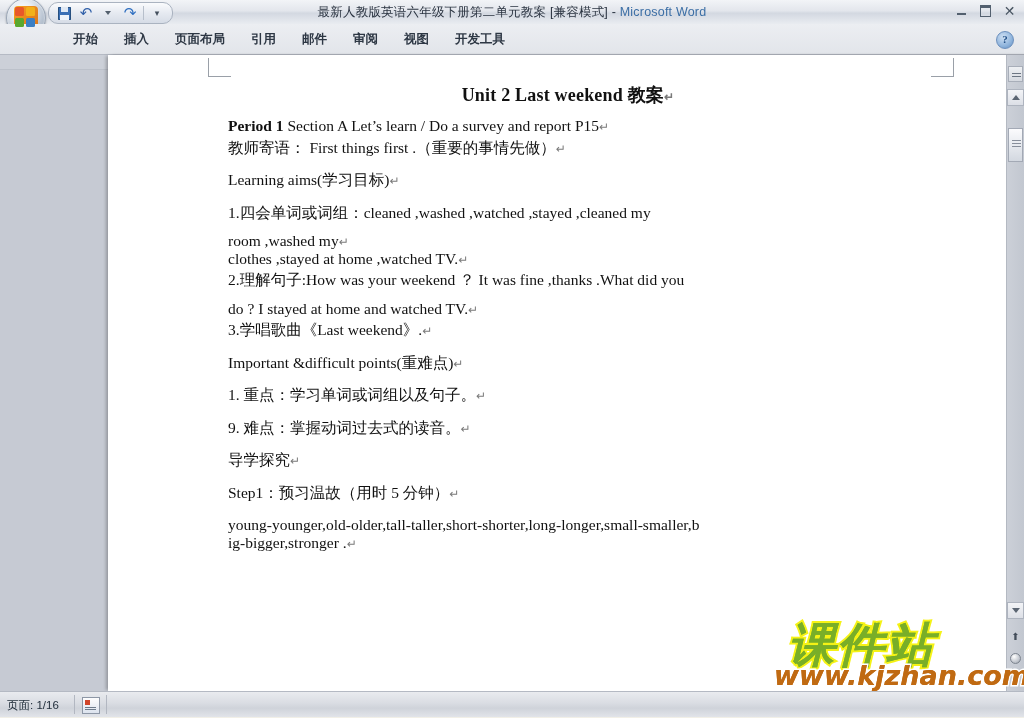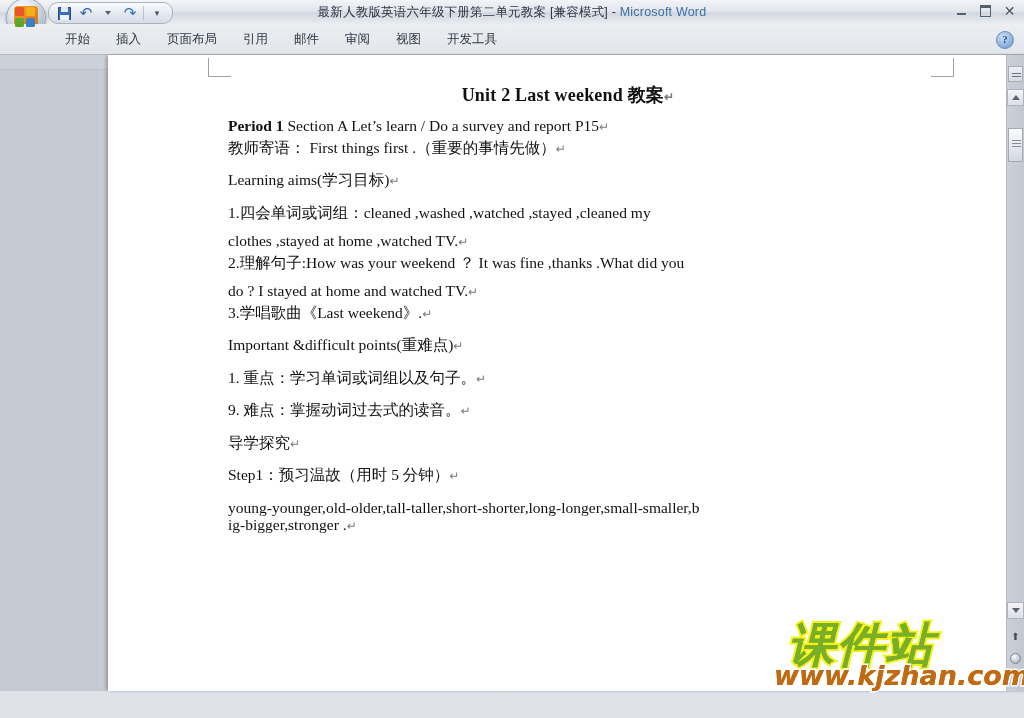--- a/index.html
+++ b/index.html
@@ -99,21 +99,21 @@
   .wb-min::after { content:""; display:block; width:9px; height:2px; background:#53606f; margin-top:6px;}
   .wb-max::after { content:""; display:block; width:9px; height:8px; border:1.5px solid #53606f; border-top-width:3px; }
   .wb-close { font-size:14px; color:#4a5663; font-family:"DejaVu Sans", sans-serif; }
 
   
   .ribbon {
     position:absolute; left:0; top:24px; width:1024px; height:30px;
     background: linear-gradient(180deg,#eceef2 0%, #e2e5ea 100%);
     border-bottom:1px solid #b5bac4;
   }
-  .tabs { position:absolute; left:52px; top:0; display:flex; height:30px; align-items:center; }
+  .tabs { position:absolute; left:60px; top:0; display:flex; height:30px; align-items:center;font-weight:bold; }
   .tab {
     padding:0 13px; height:30px; line-height:30px;
     font-size:12.5px; color:#2d3744; white-space:nowrap; cursor:default;
   }
   .helpicon {
     position:absolute; right:10px; top:7px;
     width:16px; height:16px; border-radius:50%;
     background: radial-gradient(circle at 38% 32%, #cfe0f3 0%, #8fb4dc 60%, #5e8cc0 100%);
     border:1px solid #6b8fbd;
     color:#1f4d84; font-size:11px; font-weight:bold;
@@ -346,20 +346,21 @@
     <div class="doc">
       <div class="doc-title"><span>Unit 2 Last weekend 教案</span><span class="pilcrow">↵</span></div>
 
       <div class="p gap-sm"><b>Period 1</b><span> Section A Let’s learn / Do a survey and report P15</span><span class="pilcrow">↵</span></div>
 
       <div class="p gap-lg"><span>教师寄语： First things first .（重要的事情先做）</span><span class="pilcrow">↵</span></div>
 
       <div class="p gap-lg"><span>Learning aims(学习目标)</span><span class="pilcrow">↵</span></div>
 
       <div class="p gap-md"><span>1.四会单词或词组：cleaned ,washed ,watched ,stayed ,cleaned my</span></div>
+      <div class="p gap-xs"><span>room ,washed my</span><span class="pilcrow">↵</span></div>
       <div class="p gap-sm"><span>clothes ,stayed at home ,watched TV.</span><span class="pilcrow">↵</span></div>
 
       <div class="p gap-md"><span>2.理解句子:How was your weekend ？  It was fine ,thanks .What did you</span></div>
       <div class="p gap-sm"><span>do ? I stayed at home and watched TV.</span><span class="pilcrow">↵</span></div>
 
       <div class="p gap-lg"><span>3.学唱歌曲《Last weekend》.</span><span class="pilcrow">↵</span></div>
 
       <div class="p gap-lg"><span>Important &amp;difficult points(重难点)</span><span class="pilcrow">↵</span></div>
 
       <div class="p gap-lg"><span>1. 重点：学习单词或词组以及句子。</span><span class="pilcrow">↵</span></div>
@@ -396,14 +397,21 @@
       </div>
   </div>
 
   <div class="watermark">
     <div class="wm-cn">课件站</div>
     <div class="wm-cn-fill">课件站</div>
     <div class="wm-url">www.kjzhan.com</div>
     <div class="wm-url-fill">www.kjzhan.com</div>
   </div>
 
+  <div class="statusbar">
+    <div class="status-pages">页面: 1/16</div>
+    <div class="status-sep" style="left:74px;"></div>
+    <div class="status-icon"></div>
+    <div class="status-sep" style="left:106px;"></div>
+    <div class="status-bottomstrip"></div>
+  </div>
 
 </div>
 
 </body></html>

